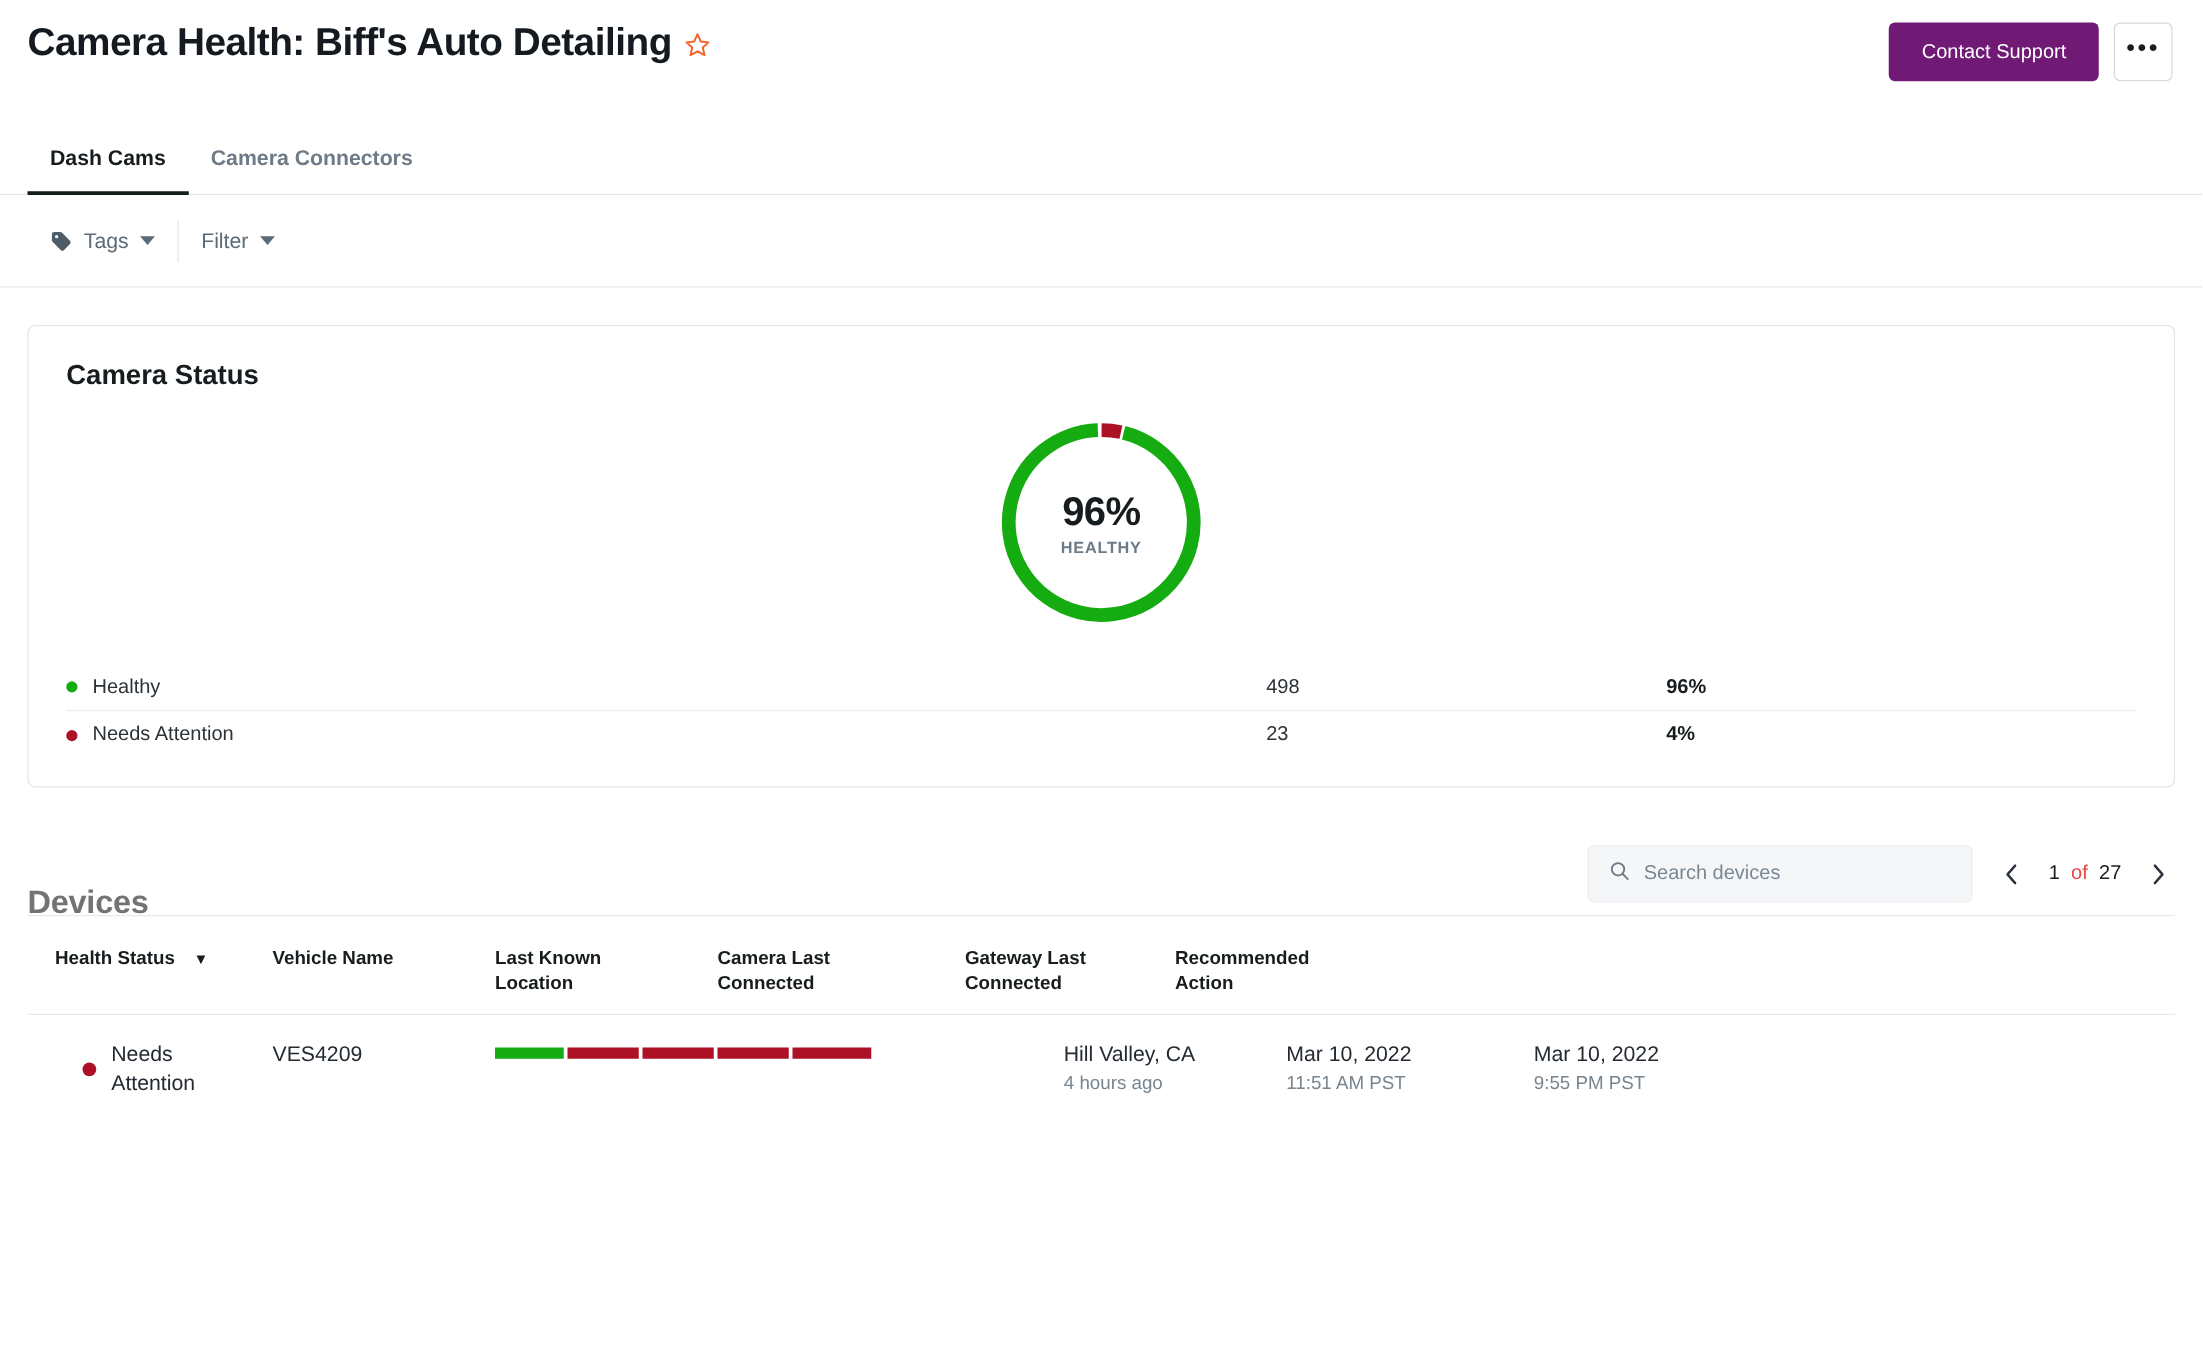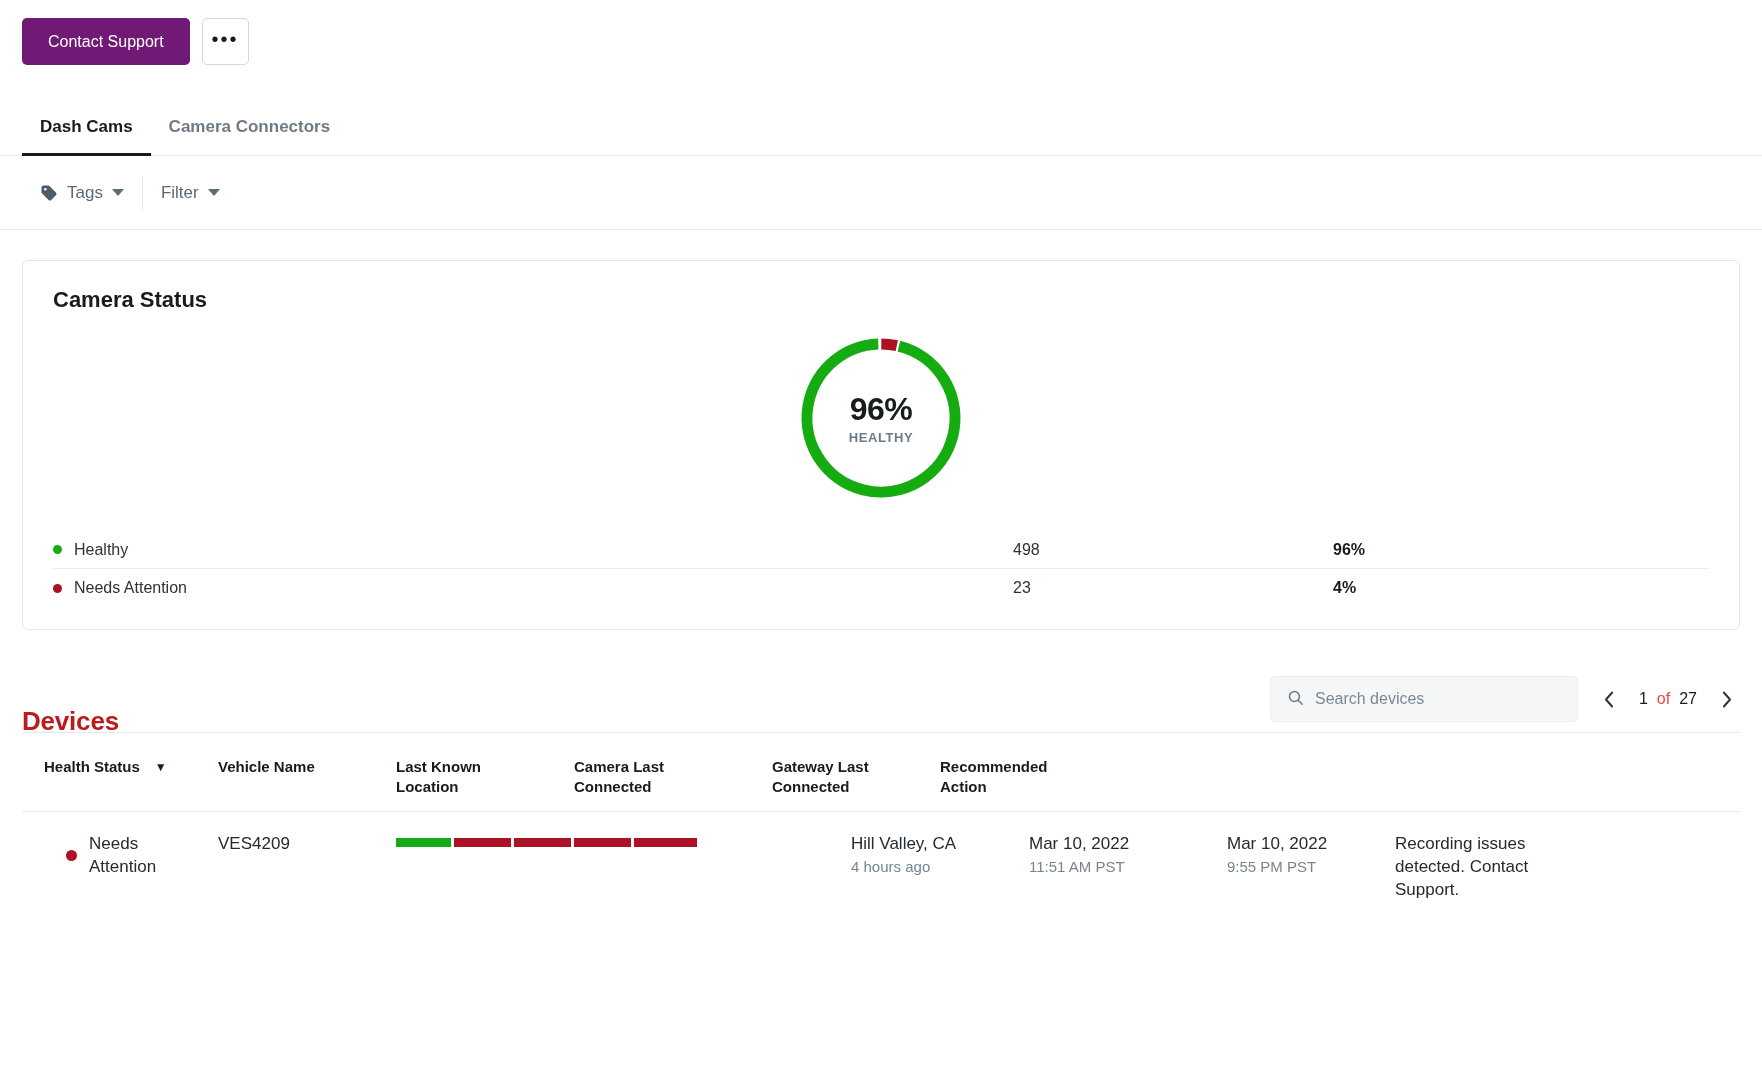--- a/index.html
+++ b/index.html
@@ -94,21 +94,21 @@
   .legend-name { display: flex; align-items: center; gap: 12px; width: 960px; color: #2b3238; }
   .legend-count { width: 320px; color: #2b3238; }
   .legend-pct { font-weight: 700; color: #171c1f; }
   .dot { width: 9px; height: 9px; border-radius: 50%; display: inline-block; flex: none; }
 
   
   .devices-head {
     display: flex; align-items: center; justify-content: space-between;
     padding: 0 22px; margin-top: 36px; height: 66px;
   }
-  .devices-title { font-size: 26px; font-weight: 700; color: #b91c1c; letter-spacing: -0.2px; margin-top: 44px; }
+  .devices-title { font-size: 26px; font-weight: 700; color: #737373; letter-spacing: -0.2px; margin-top: 44px; }
   .devices-right { display: flex; align-items: center; gap: 18px; }
   .search-box {
     display: flex; align-items: center; gap: 11px;
     background: #f5f6f8; border: 1px solid #eceef1; border-radius: 5px;
     width: 308px; height: 46px; padding: 0 16px;
   }
   .search-box input {
     border: none; outline: none; background: transparent;
     font-size: 16px; color: #2b3238; width: 100%;
     font-family: "Liberation Sans", sans-serif;
@@ -153,20 +153,28 @@
   .status-text { line-height: 23px; }
   .uptime-bar { display: flex; gap: 3px; margin-top: 6px; }
   .seg { height: 9px; }
 </style>
 </head>
 <body>
 
 <div class="page">
 
   <div class="header">
+    <div class="title-wrap">
+      <div class="page-title">Camera Health: Biff's Auto Detailing</div>
+      <span class="star-icon">
+        <svg width="22" height="22" viewBox="0 0 24 24" fill="none" stroke="#f2642a" stroke-width="1.7" stroke-linejoin="round">
+          <polygon points="12,2.6 14.9,9 21.6,9.7 16.6,14.2 18.1,20.9 12,17.5 5.9,20.9 7.4,14.2 2.4,9.7 9.1,9"></polygon>
+        </svg>
+      </span>
+    </div>
     <div class="header-actions">
       <button class="btn-primary">Contact Support</button>
       <button class="btn-ghost">•••</button>
     </div>
   </div>
 
   <div class="tabs">
     <button class="tab active">Dash Cams</button>
     <button class="tab">Camera Connectors</button>
   </div>
@@ -310,19 +318,16 @@
         <div class="cell-sub">4 hours ago</div>
       </div>
       <div class="c5">
         <div class="cell">Mar 10, 2022</div>
         <div class="cell-sub">11:51 AM PST</div>
       </div>
       <div class="c6">
         <div class="cell">Mar 10, 2022</div>
         <div class="cell-sub">9:55 PM PST</div>
       </div>
-      <div class="c7">
-        <div class="cell">Recording issues detected. Contact Support.</div>
-      </div>
     </div>
   </div>
 
 </div>
 
 </body></html>

